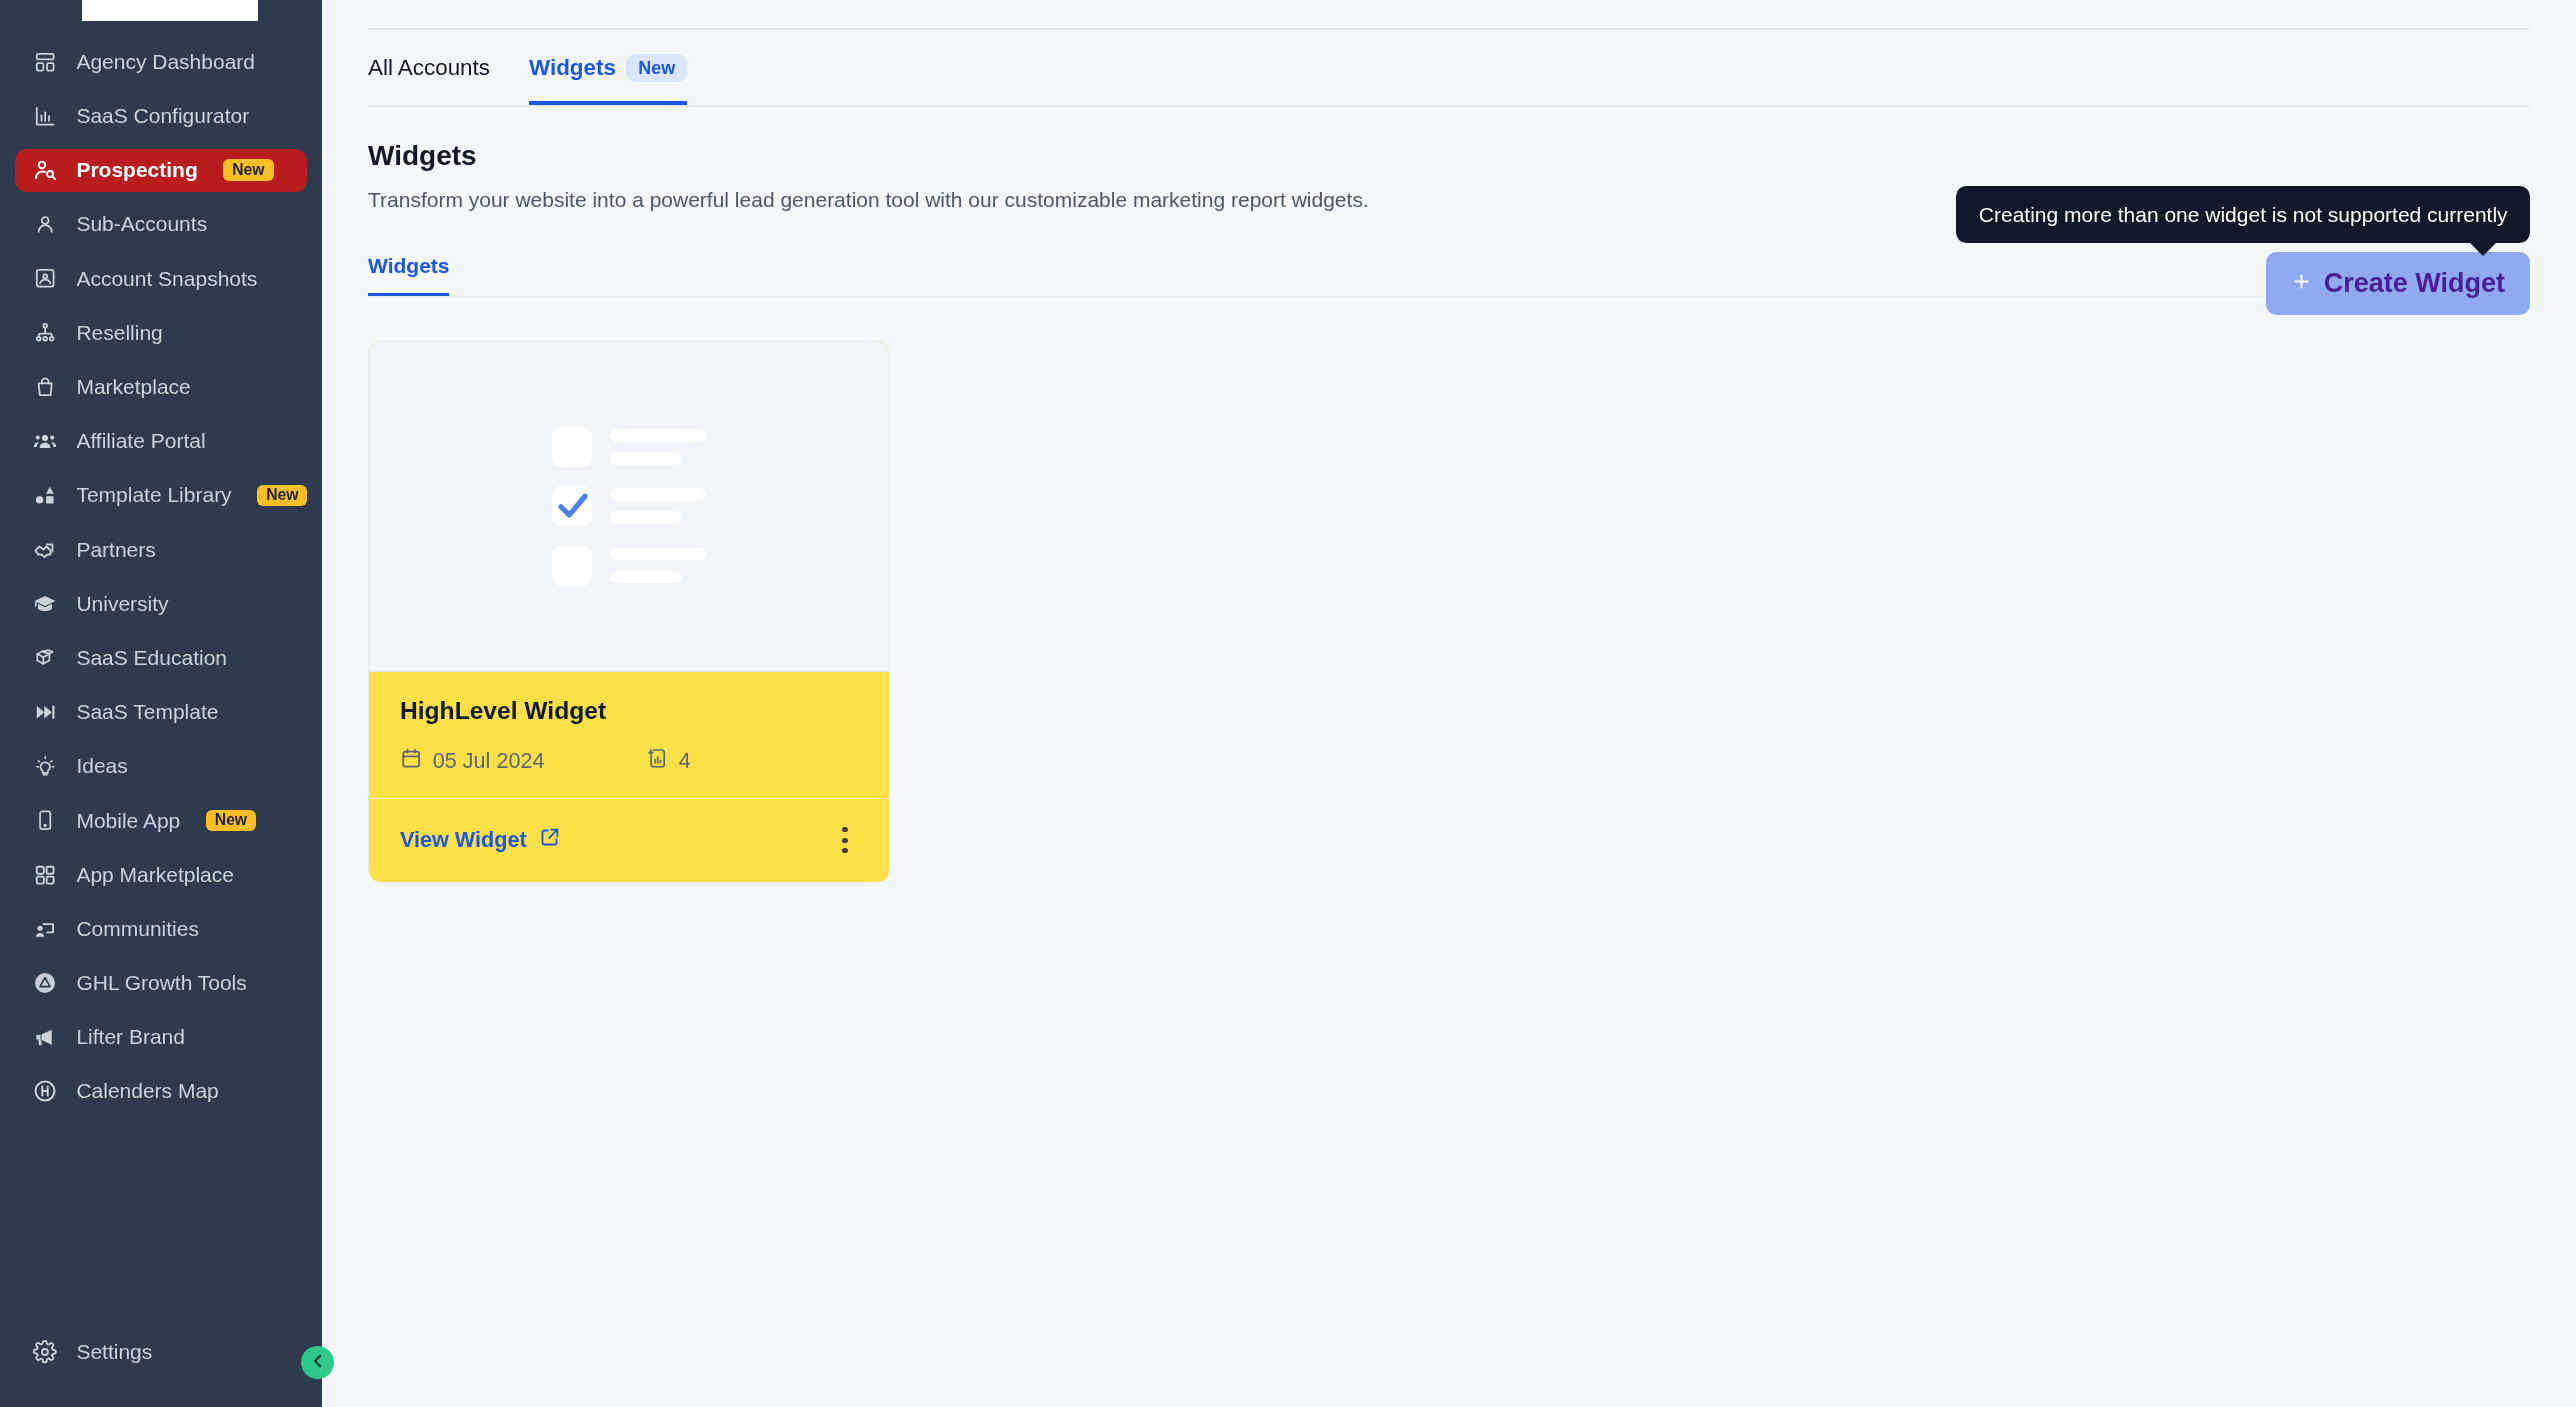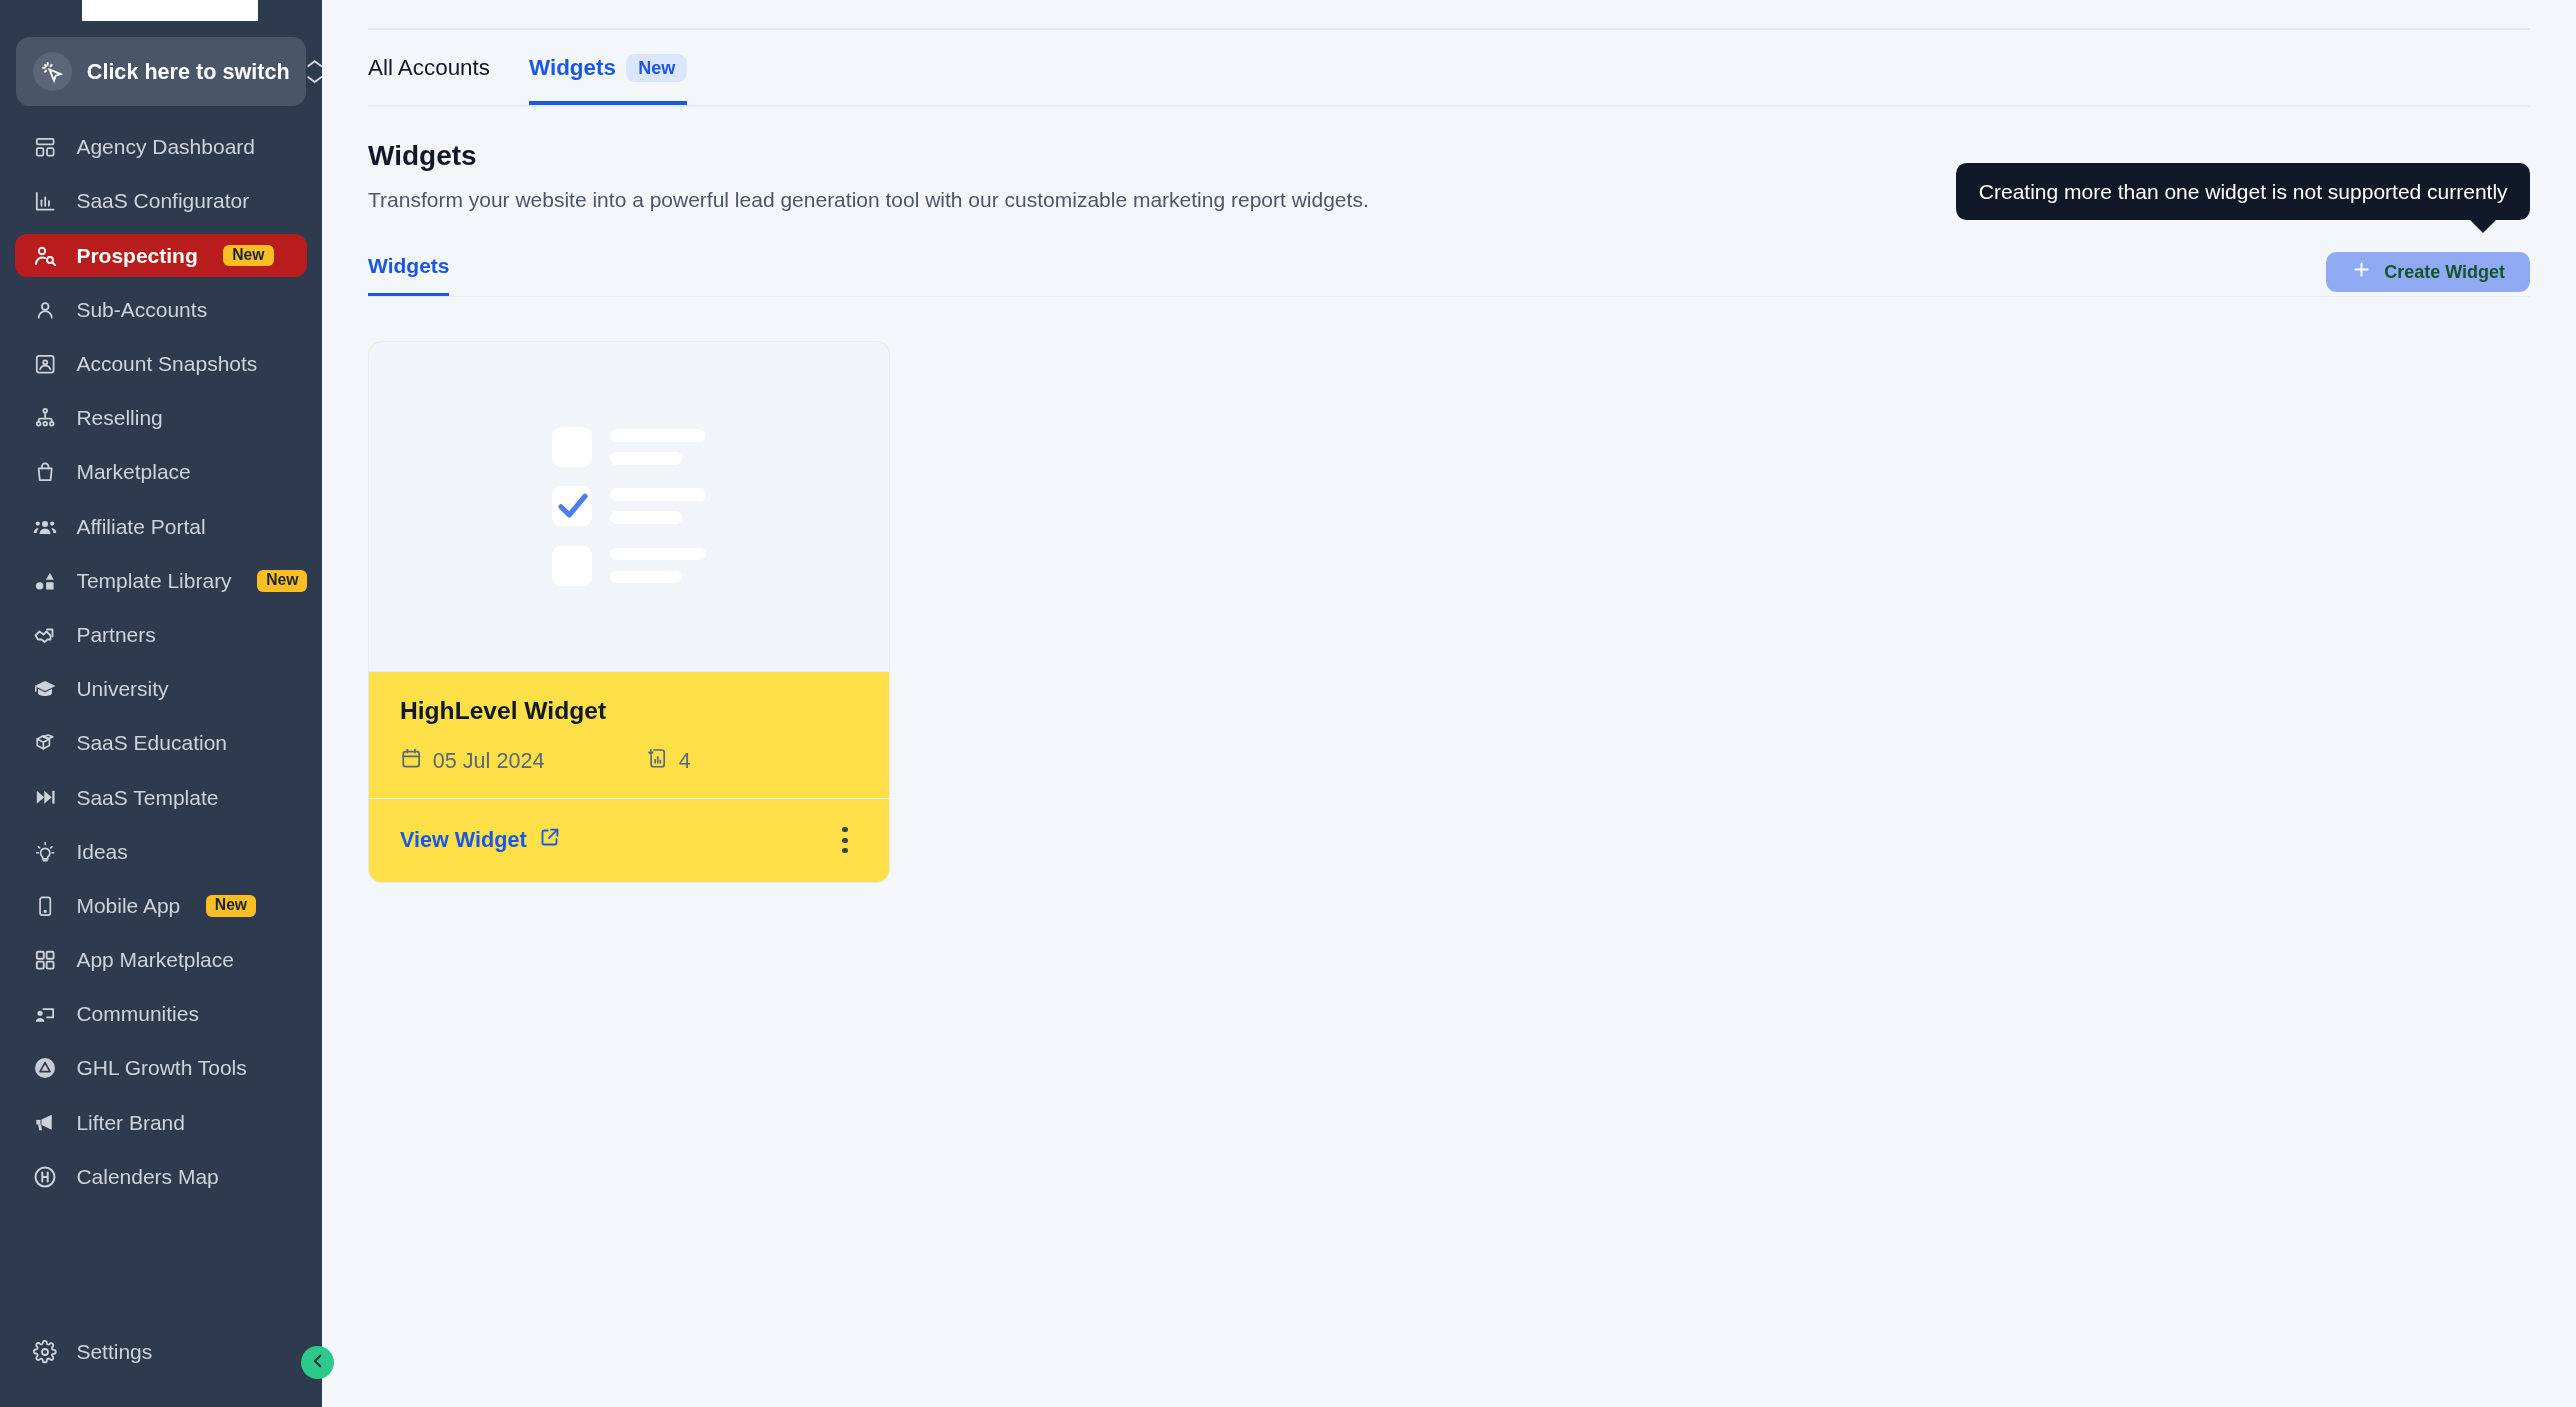--- a/index.html
+++ b/index.html
@@ -152,26 +152,26 @@
     color: #1a56e8;
     padding-bottom: 15px;
     border-bottom: 4.5px solid #1a56e8;
   }
   .subtabs-rule { height: 1.5px; background: #e6ebf1; margin: 0 46px; position: relative; top: -1.5px; }
 
   
   .widget-actions { position: absolute; right: 46px; top: 252px; }
   .btn-create {
     background: #8fa9f2;
-    color: #14532d;
+    color: #4c1d95;
     border: none;
     border-radius: 10.4px;
-    height: 40px;
+    height: 63px;
     padding: 0 25px;
-    font-size: 18px;
+    font-size: 27px;
     font-weight: bold;
     display: flex; align-items: center; gap: 12px;
     font-family: "Liberation Sans", sans-serif;
     cursor: not-allowed;
   }
   .tooltip {
     position: absolute;
     right: 0;
     bottom: 72px;
     background: #111827;
@@ -240,37 +240,20 @@
 </style>
 </head>
 <body>
 
 <div class="app">
 
   <aside class="sidebar">
 
     <div class="logo-strip"></div>
 
-    <div class="switcher">
-      <span class="switcher-avatar">
-        <svg width="22.4" height="22.4" viewBox="0 0 24 24" fill="none" stroke="#ffffff" stroke-width="2" stroke-linecap="round">
-          <path d="M9 9l5 12 1.8-5.2L21 14z"></path>
-          <path d="M7.2 2.2v2M2.2 7.2h2M4.3 4.3l1.4 1.4M11.5 4.3l-1.4 1.4M4.3 11.5l1.4-1.4"></path>
-        </svg>
-      </span>
-      <span class="switcher-label">Click here to switch</span>
-      <span class="switcher-chevrons">
-        <svg width="19.4" height="11.2" viewBox="0 0 24 12" fill="none" stroke="#d4d9e1" stroke-width="2.4" stroke-linecap="round" stroke-linejoin="round">
-            <polyline points="4,9 12,3 20,9"></polyline>
-          </svg>
-        <svg width="19.4" height="11.2" viewBox="0 0 24 12" fill="none" stroke="#d4d9e1" stroke-width="2.4" stroke-linecap="round" stroke-linejoin="round">
-            <polyline points="4,3 12,9 20,3"></polyline>
-          </svg>
-      </span>
-    </div>
 
     <nav class="nav">
 
       <div class="nav-item">
         <span class="nav-icon">
           <svg width="22.4" height="22.4" viewBox="0 0 24 24" fill="none" stroke="currentColor" stroke-width="1.9" stroke-linecap="round" stroke-linejoin="round">
             <rect x="3" y="3" width="18" height="6" rx="1.5"></rect>
               <rect x="3" y="13" width="7" height="8" rx="1.5"></rect>
               <rect x="14" y="13" width="7" height="8" rx="1.5"></rect>
           </svg>

